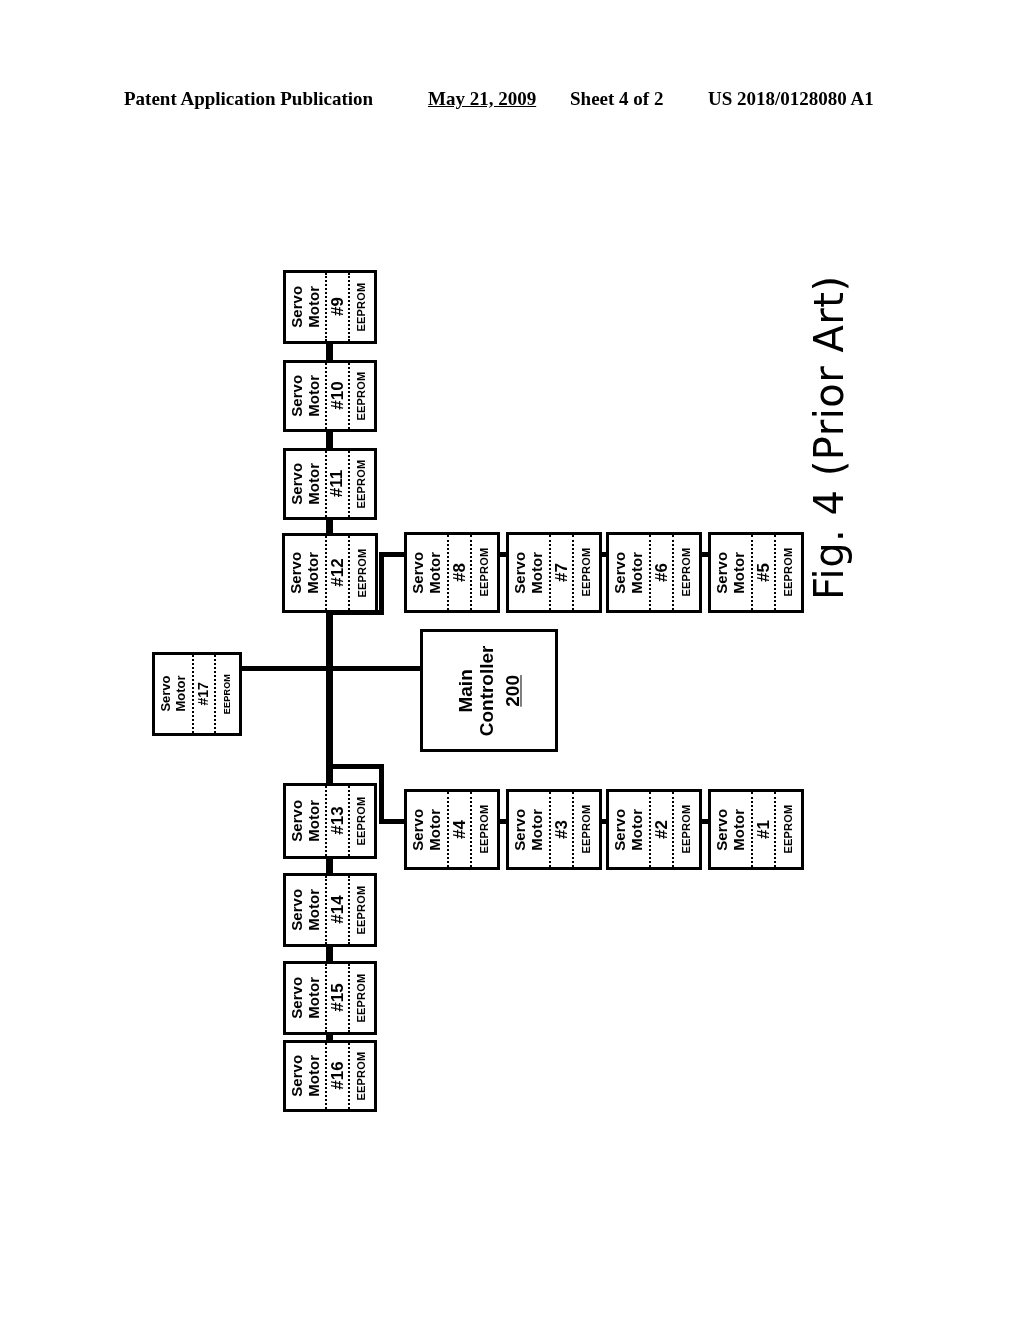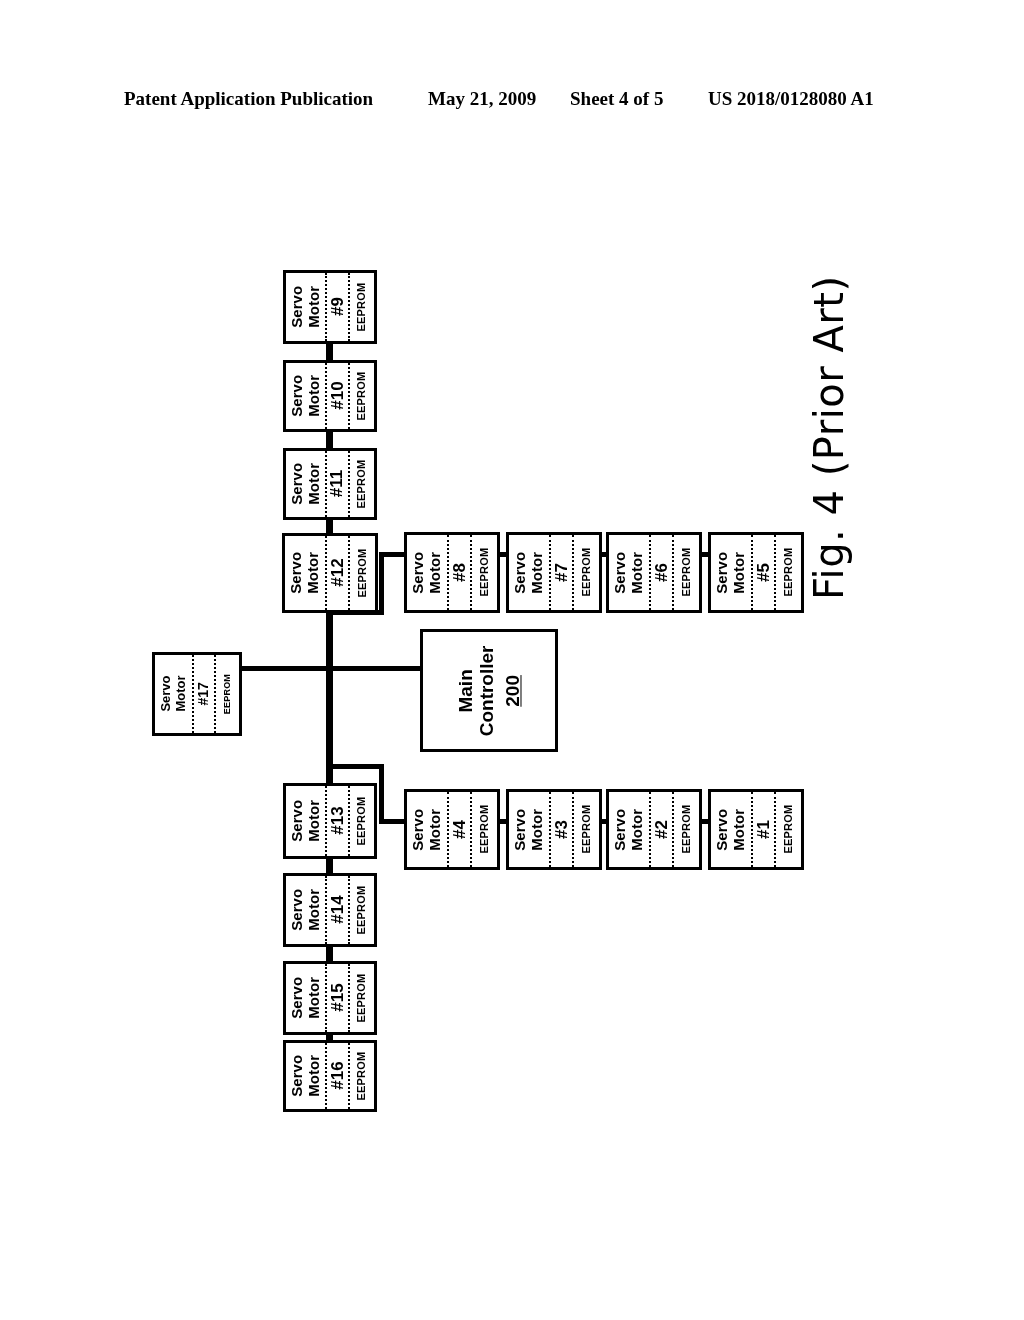--- a/index.html
+++ b/index.html
@@ -25,21 +25,21 @@
     width: 1024px;
     height: 30px;
     font-family: "Liberation Serif", serif;
     font-weight: bold;
     font-size: 19px;
     color: #000;
     white-space: nowrap;
   }
   .hdr span { position: absolute; top: 0; }
   .hdr-pub   { left: 124px; }
-  .hdr-date  { left: 428px; }
+  .hdr-date  { left: 428px; text-decoration: underline; }
   .hdr-sheet { left: 570px; }
   .hdr-num   { left: 708px; }
 
   
   .canvas {
     position: absolute;
     left: 0; top: 0;
     width: 1024px; height: 1320px;
   }
 
@@ -126,21 +126,21 @@
   }
 </style>
 </head>
 <body>
 
 <div id="page">
 
   <div class="hdr">
     <span class="hdr-pub">Patent Application Publication</span>
     <span class="hdr-date">May 21, 2009</span>
-    <span class="hdr-sheet">Sheet 4 of 5</span>
+    <span class="hdr-sheet">Sheet 4 of 2</span>
     <span class="hdr-num">US 2018/0128080 A1</span>
   </div>
 
   <div class="canvas">
 
     <div class="wire" style="left:326px; top:344px; width:7px; height:702px;"></div>
 
     <div class="wire" style="left:241px; top:666px; width:182px; height:5px;"></div>
 
     <div class="wire" style="left:326px; top:610px; width:58px; height:5px;"></div>

